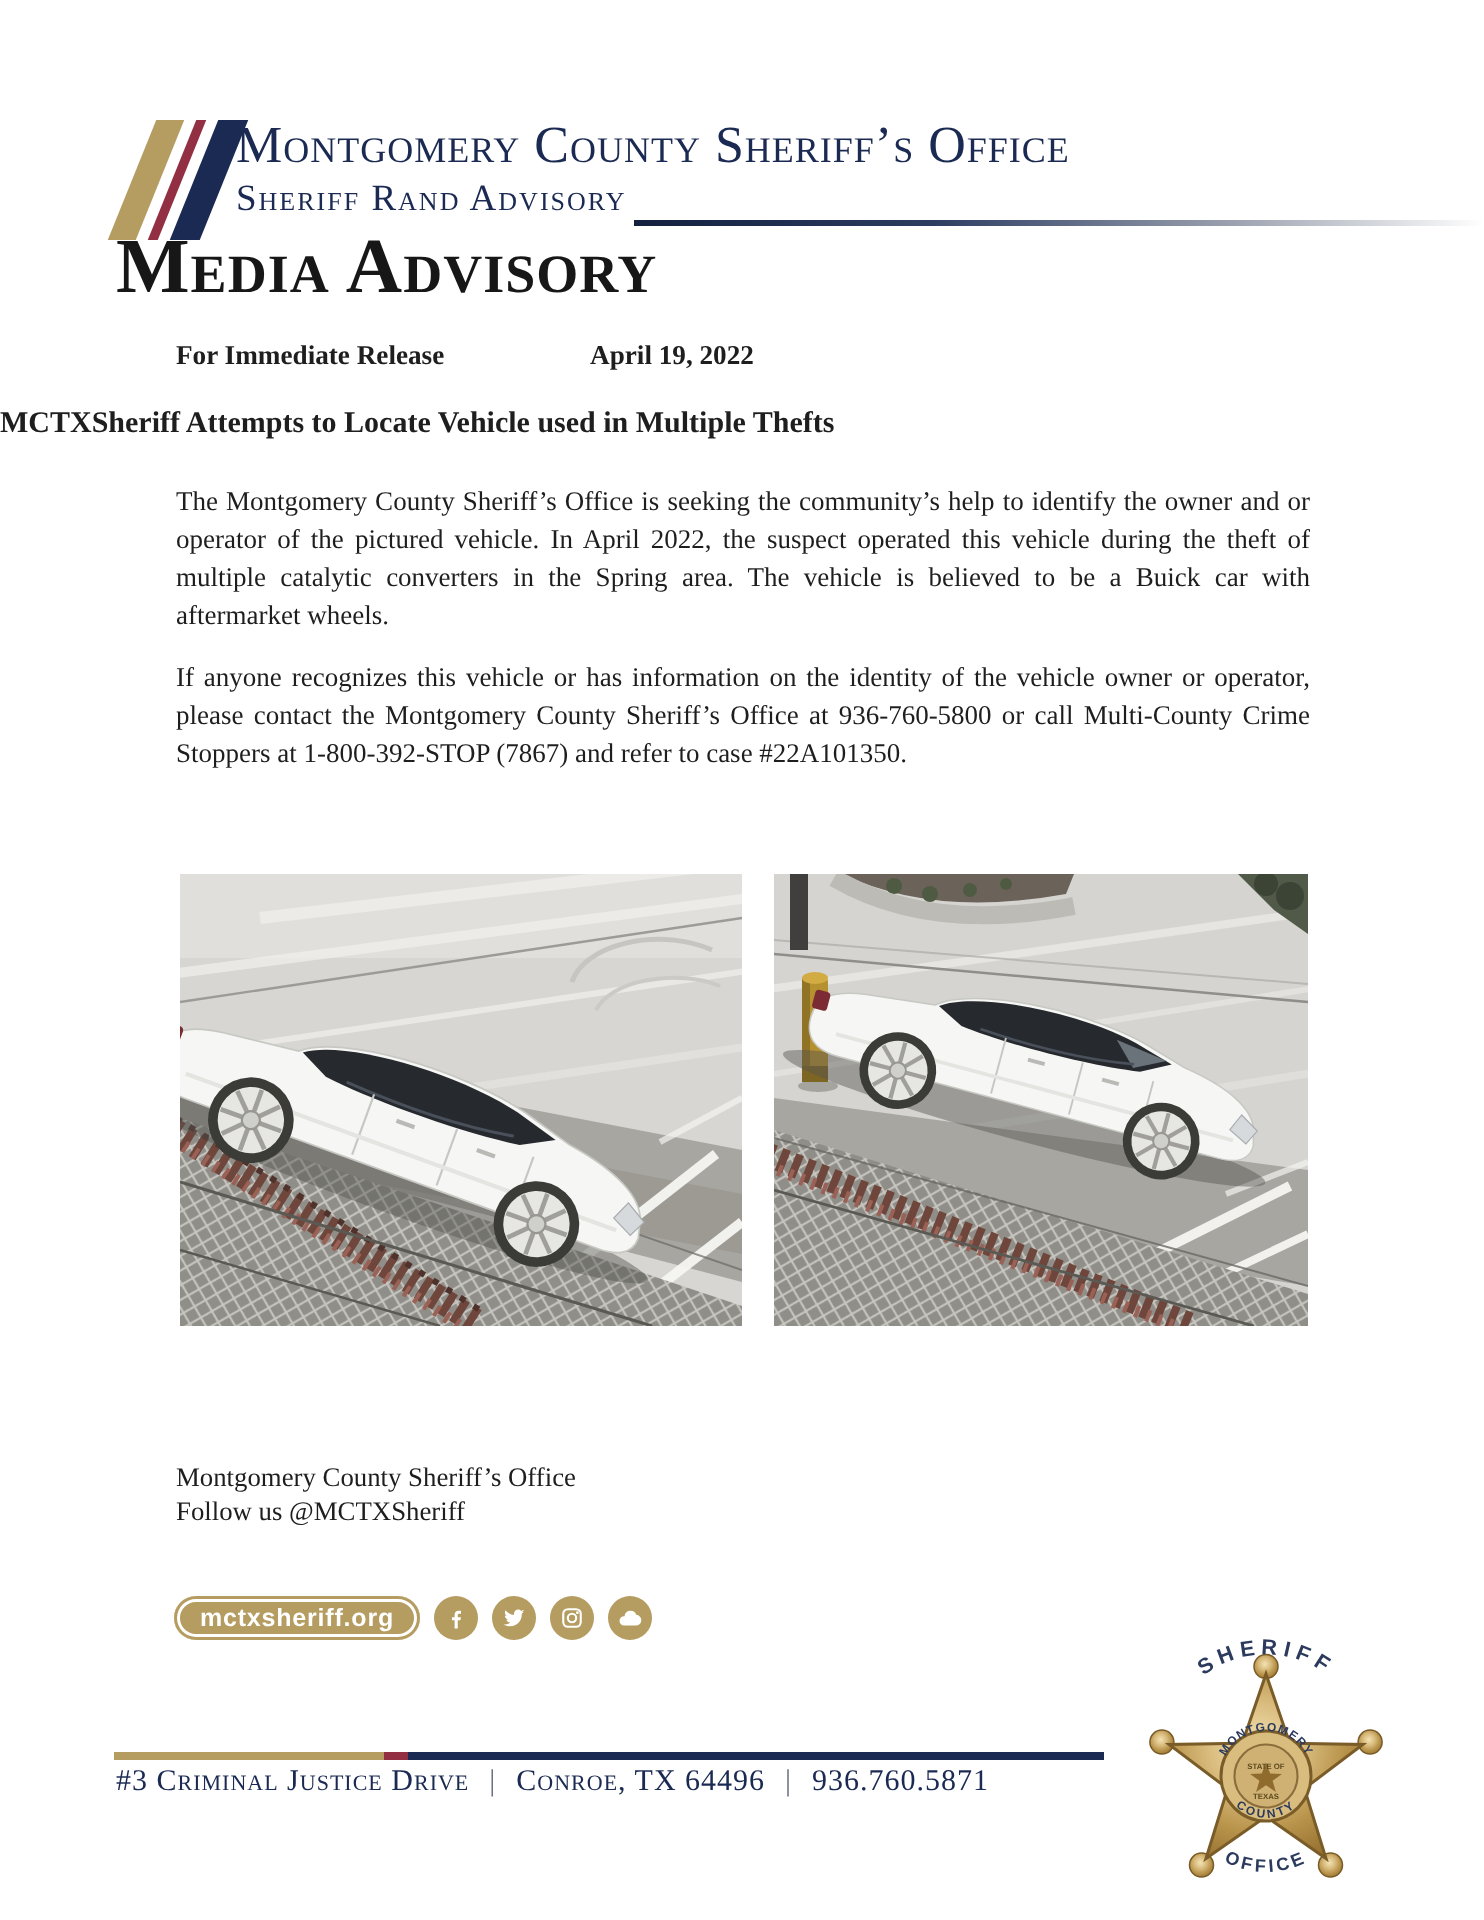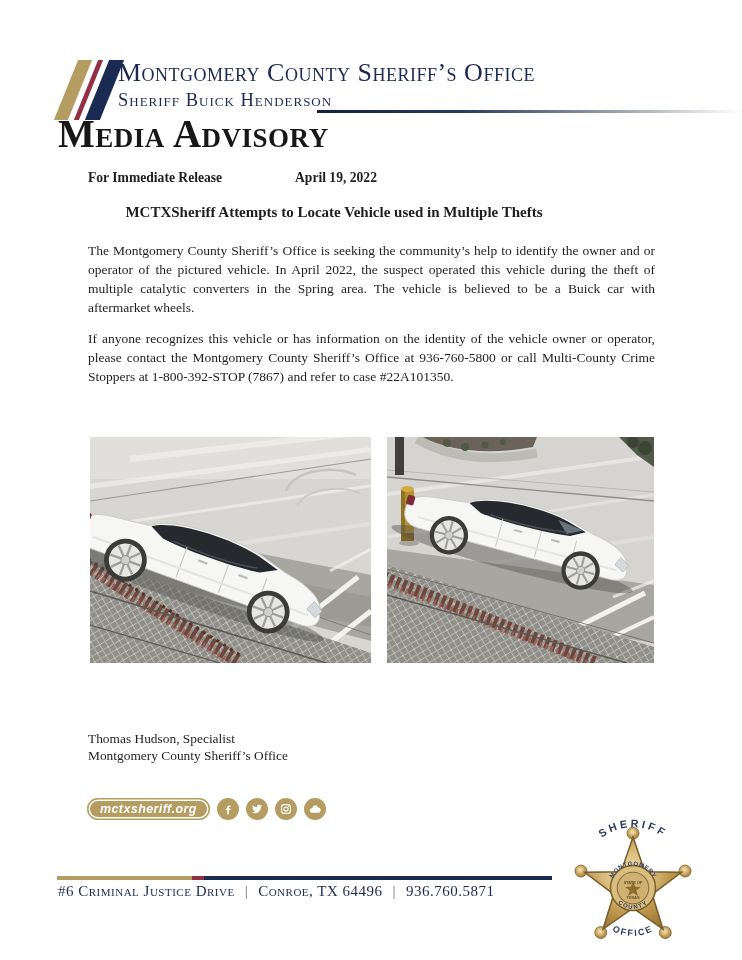--- a/index.html
+++ b/index.html
@@ -17,34 +17,34 @@
   .sheriff-name{position:absolute;left:118px;top:89px;font-size:18.5px;line-height:22px;
             font-variant:small-caps;color:var(--navy);letter-spacing:1px;white-space:nowrap;}
   .header-rule{position:absolute;left:317px;top:110px;width:425px;height:3px;
             background:linear-gradient(to right,#13203f 0%,#2c3c62 35%,#9aa0ae 70%,rgba(255,255,255,0) 100%);}
   .media-advisory{position:absolute;left:58px;top:110px;font-size:39px;line-height:48px;
             font-weight:700;font-variant:small-caps;color:#171717;letter-spacing:.5px;white-space:nowrap;}
 
   
   .release-row{position:absolute;left:88px;top:170px;font-size:13.6px;font-weight:700;}
   .release-date{position:absolute;left:207px;top:0;white-space:nowrap;}
-  .headline{position:absolute;left:0;top:204px;width:668px;text-align:center;
+  .headline{position:absolute;left:0;top:204px;width:668px;text-align:left;
             font-size:15px;font-weight:700;}
   .para{position:absolute;left:88px;width:567px;font-size:13.5px;line-height:19px;
             text-align:justify;}
   .para-1{top:227px;}
   .para-2{top:315px;}
 
   
   .photos{position:absolute;left:90px;top:437px;display:flex;gap:16px;}
   .photo{display:block;}
 
   
   .contact{position:absolute;left:88px;top:731px;font-size:13.4px;line-height:16.9px;}
-  .social-row{position:absolute;left:87px;top:798px;display:flex;align-items:center;gap:7px;font-style:italic;}
+  .social-row{position:absolute;left:87px;top:798px;display:flex;align-items:center;gap:7px;}
   .site-pill{height:22px;padding:0 13px;border-radius:12px;background:var(--gold);
              box-shadow:inset 0 0 0 1.5px var(--gold),inset 0 0 0 3px #fff;
              display:flex;align-items:center;justify-content:center;cursor:pointer;}
   .site-pill span{font-family:"Liberation Sans",sans-serif;font-weight:700;font-size:12.5px;
              color:#fff;letter-spacing:.4px;}
   .soc{width:22px;height:22px;border-radius:50%;background:var(--gold);display:flex;
              align-items:center;justify-content:center;cursor:pointer;}
   .soc svg{width:14px;height:14px;display:block;}
 
   
@@ -61,21 +61,21 @@
 <body>
 
 <div class="page">
 
   <div class="logo-stripes">
     <div class="stripe stripe-gold"></div>
     <div class="stripe stripe-maroon"></div>
     <div class="stripe stripe-navy"></div>
   </div>
   <div class="org-name">Montgomery County Sheriff’s Office</div>
-  <div class="sheriff-name">Sheriff Buick Henderson</div>
+  <div class="sheriff-name">Sheriff Rand Advisory</div>
   <div class="header-rule"></div>
   <div class="media-advisory">Media Advisory</div>
 
   <div class="release-row">
     <span>For Immediate Release</span>
     <span class="release-date">April 19, 2022</span>
   </div>
 
   <div class="headline">MCTXSheriff Attempts to Locate Vehicle used in Multiple Thefts</div>
   <p class="para para-1">The Montgomery County Sheriff’s Office is seeking the community’s help to identify the owner and or operator of the pictured vehicle. In April 2022, the suspect operated this vehicle during the theft of multiple catalytic converters in the Spring area. The vehicle is believed to be a Buick car with aftermarket wheels.</p>
@@ -222,22 +222,22 @@
         <rect x="158" y="33" width="9" height="2" fill="#b9b9b6"></rect>
         <rect x="2" y="27" width="8" height="10" rx="2" fill="#7c2a33"></rect>
         <path d="M233,33 L243,39 L239,47 L229,42 Z" fill="#d6dadc" stroke="#a9adb0" stroke-width="0.6"></path>
         <use href="#wheelB" transform="translate(54,57)"></use>
         <use href="#wheelB" transform="translate(196,57)"></use>
       </g>
     </svg>
   </div>
 
   <div class="contact">
-    <div>Thomas Hudson, Specialist</div>
     <div>Montgomery County Sheriff’s Office</div>
+    <div>Follow us @MCTXSheriff</div>
   </div>
 
   <div class="social-row">
     <div class="site-pill">
       <span>mctxsheriff.org</span>
     </div>
     <div class="soc">
       <svg viewBox="0 0 24 24">
           <path fill="#fff" d="M13.5 21v-7h2.3l.4-2.7h-2.7V9.6c0-.8.2-1.3 1.4-1.3h1.4V5.9c-.2 0-1.1-.1-2.1-.1-2 0-3.4 1.2-3.4 3.5v2H8.5V14h2.3v7h2.7z"></path>
         </svg>
@@ -260,21 +260,21 @@
       <svg viewBox="0 0 24 24">
           <path fill="#fff" d="M7 18.5a4 4 0 0 1 0-8h.3A5.2 5.2 0 0 1 17.4 9.3a4.6 4.6 0 0 1-.6 9.2H7z"></path>
         </svg>
     </div>
   </div>
 
   <div class="fline fline-gold"></div>
   <div class="fline fline-red"></div>
   <div class="fline fline-navy"></div>
   <div class="footer-text">
-    <span>#6 Criminal Justice Drive</span><span class="footer-sep">|</span><span>Conroe, TX 64496</span><span class="footer-sep">|</span><span>936.760.5871</span>
+    <span>#3 Criminal Justice Drive</span><span class="footer-sep">|</span><span>Conroe, TX 64496</span><span class="footer-sep">|</span><span>936.760.5871</span>
   </div>
 
   <svg class="badge" width="150" height="150" viewBox="0 0 100 100" role="img">
     <defs>
       <radialGradient id="goldG" cx="45%" cy="40%" r="70%">
         <stop offset="0%" stop-color="#f3e3b4"></stop>
         <stop offset="35%" stop-color="#d9bc7e"></stop>
         <stop offset="65%" stop-color="#b8934a"></stop>
         <stop offset="100%" stop-color="#8f6b2e"></stop>
       </radialGradient>

